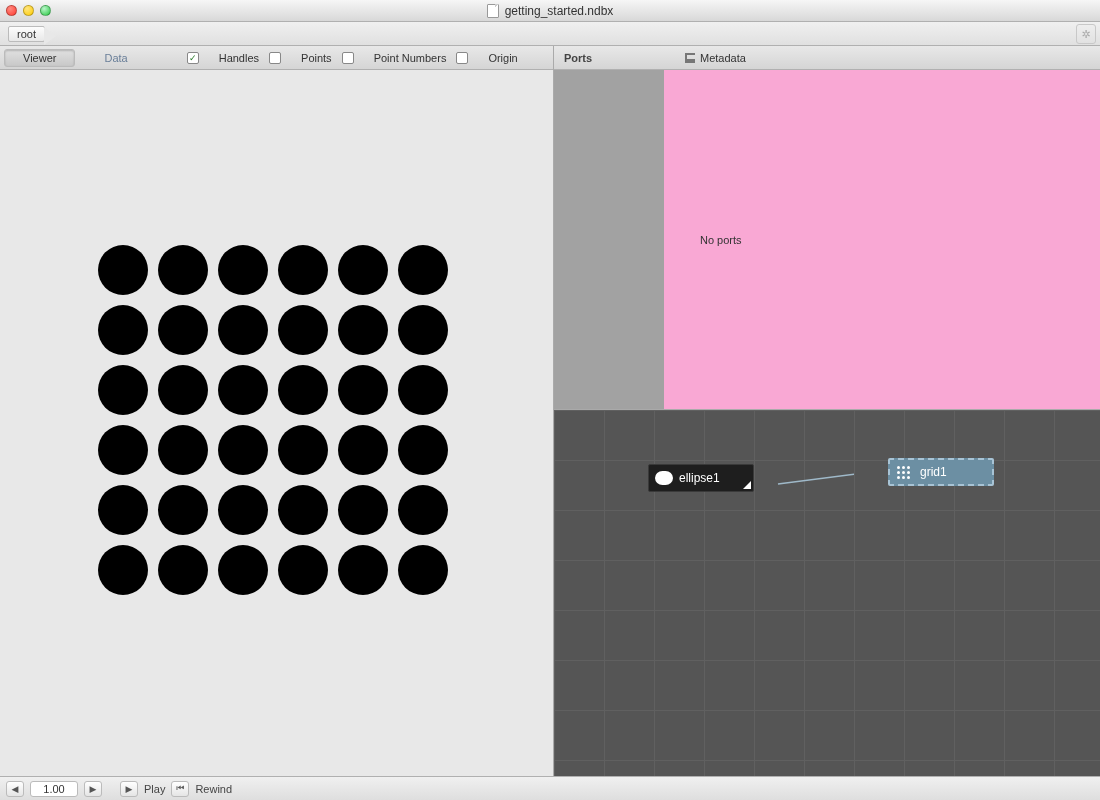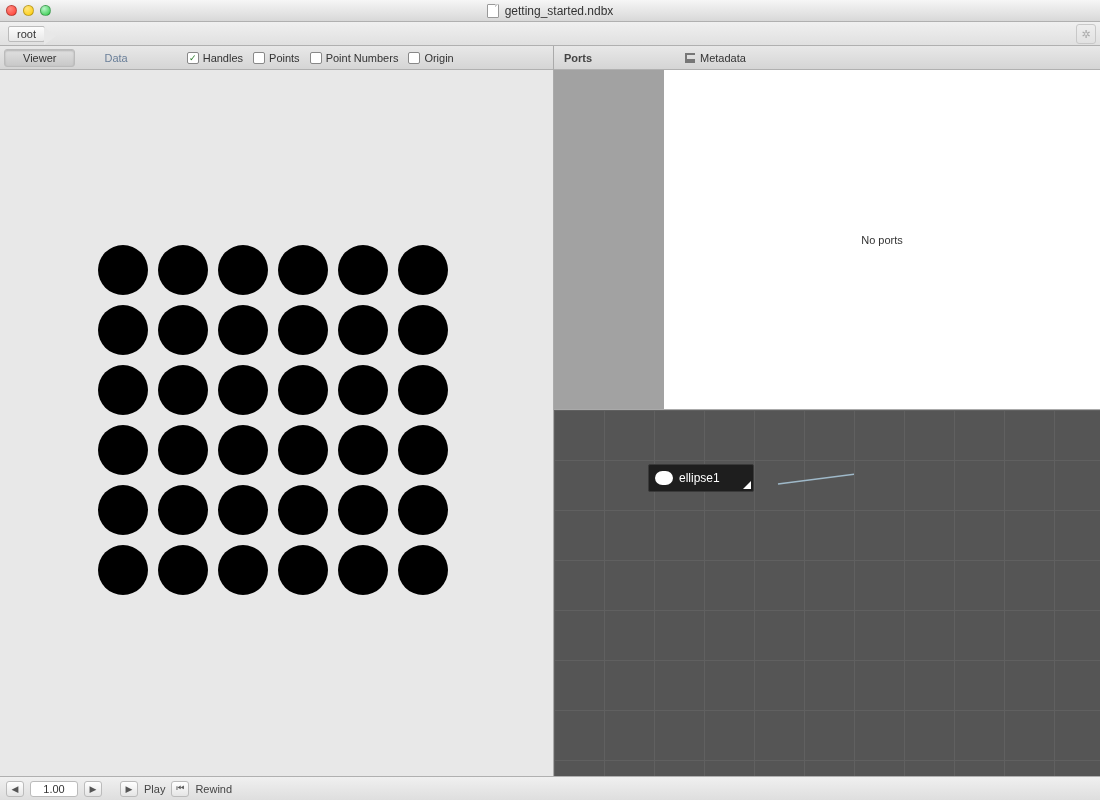--- a/index.html
+++ b/index.html
@@ -25,36 +25,36 @@
 
 .main { display: flex; height: calc(100% - 22px - 24px - 24px); }
 .left { width: 554px; border-right: 1px solid #aaa; display: flex; flex-direction: column; }
 .right { flex: 1; display: flex; flex-direction: column; }
 
 
 .toolbar { height: 24px; background: linear-gradient(#e8e8e8, #d5d5d5); border-bottom: 1px solid #b0b0b0; display: flex; align-items: center; padding: 0 4px; gap: 10px; font-size: 11px; }
 .tab { padding: 2px 18px; border: 1px solid #bbb; background: linear-gradient(#fdfdfd,#e6e6e6); border-radius: 3px; cursor: pointer; }
 .tab.active { background: linear-gradient(#e0e0e0,#c8c8c8); box-shadow: inset 0 1px 2px rgba(0,0,0,0.2); }
 .tab.inactive { color: #6a7f99; border-color: transparent; background: transparent; }
-.check { display: flex; align-items: center; gap: 4px; cursor: pointer; }
+.check { display: flex; align-items: center; gap: 20px; cursor: pointer; }
 .cbox { width: 12px; height: 12px; border: 1px solid #888; border-radius: 2px; background: #fff; display: inline-flex; align-items: center; justify-content: center; font-size: 9px; color: #2a7d2a; }
 .cbox.checked:after { content: "✓"; }
 .panel-header { width: 110px; padding-left: 6px; font-weight: bold; color: #444; }
 .panel-btn { display: flex; align-items: center; gap: 5px; padding: 2px 6px; border: 1px solid transparent; border-radius: 3px; cursor: pointer; }
 
 
 .viewer { flex: 1; background: #e8e8e8; position: relative; overflow: hidden; }
 .dots-grid { position: absolute; left: 98px; top: 175px; }
 .dots-grid .row { display: flex; gap: 10px; margin-bottom: 10px; }
 .dots-grid .c { width: 50px; height: 50px; border-radius: 50%; background: #000; }
 
 
 .ports { height: 340px; display: flex; border-bottom: 1px solid #aaa; }
 .ports .sidebar { width: 110px; background: #a2a2a2; }
-.ports .content { flex: 1; background: #ffffff; display: flex; align-items: center; justify-content: center; color: #333; font-size: 11px; }
+.ports .content { flex: 1; background: #f9a8d4; display: flex; align-items: center; justify-content: flex-start; color: #333; font-size: 11px; padding-left: 36px; }
 
 
 .net-toolbar { height: 24px; background: linear-gradient(#e8e8e8, #d5d5d5); border-bottom: 1px solid #b0b0b0; display: flex; align-items:center; }
 .network { flex: 1; background: #555; position: relative; overflow: hidden; }
 .network .gridbg { position:absolute; inset:0; background-image: linear-gradient(#606060 1px, transparent 1px), linear-gradient(90deg,#606060 1px, transparent 1px); background-size: 50px 50px; background-position: 0 0; }
 .node { position: absolute; width: 106px; height: 28px; border-radius: 2px; display: flex; align-items:center; padding-left: 6px; font-size: 12px; color: #fff; }
 .node.dark { background: #1e1e1e; border: 1px solid #3a3a3a; }
 .node.sel { background: #6c8fa3; border: 2px dashed #a8c4d6; }
 .node .icon { width: 18px; height: 14px; margin-right: 6px; display: inline-block; }
 .ell { background: #fff; border-radius: 50%/60%; }
@@ -188,20 +188,34 @@
     <div class="network">
       <div class="gridbg"></div>
       <svg class="conn">
         <line x1="224" y1="74" x2="334" y2="60" stroke="#9fb9c9" stroke-width="1.5"></line>
       </svg>
       <div class="node dark" id="node-ellipse" style="left: 94px; top: 54px;">
         <span class="icon ell"></span>
         <span>ellipse1</span>
         <span class="render-tri"></span>
       </div>
+      <div class="node sel" id="node-grid" style="left: 334px; top: 48px;">
+        <span class="icon gridicon">
+          <span style="left:1px;top:1px"></span>
+            <span style="left:6px;top:1px"></span>
+            <span style="left:11px;top:1px"></span>
+          <span style="left:1px;top:6px"></span>
+            <span style="left:6px;top:6px"></span>
+            <span style="left:11px;top:6px"></span>
+          <span style="left:1px;top:11px"></span>
+            <span style="left:6px;top:11px"></span>
+            <span style="left:11px;top:11px"></span>
+        </span>
+        <span>grid1</span>
+      </div>
     </div>
   </div>
 </div>
 
 <div class="playbar">
   <div class="pbtn">◀</div>
   <div class="frame">1.00</div>
   <div class="pbtn">▶</div>
   <div style="width:6px"></div>
   <div class="pbtn">▶</div>

